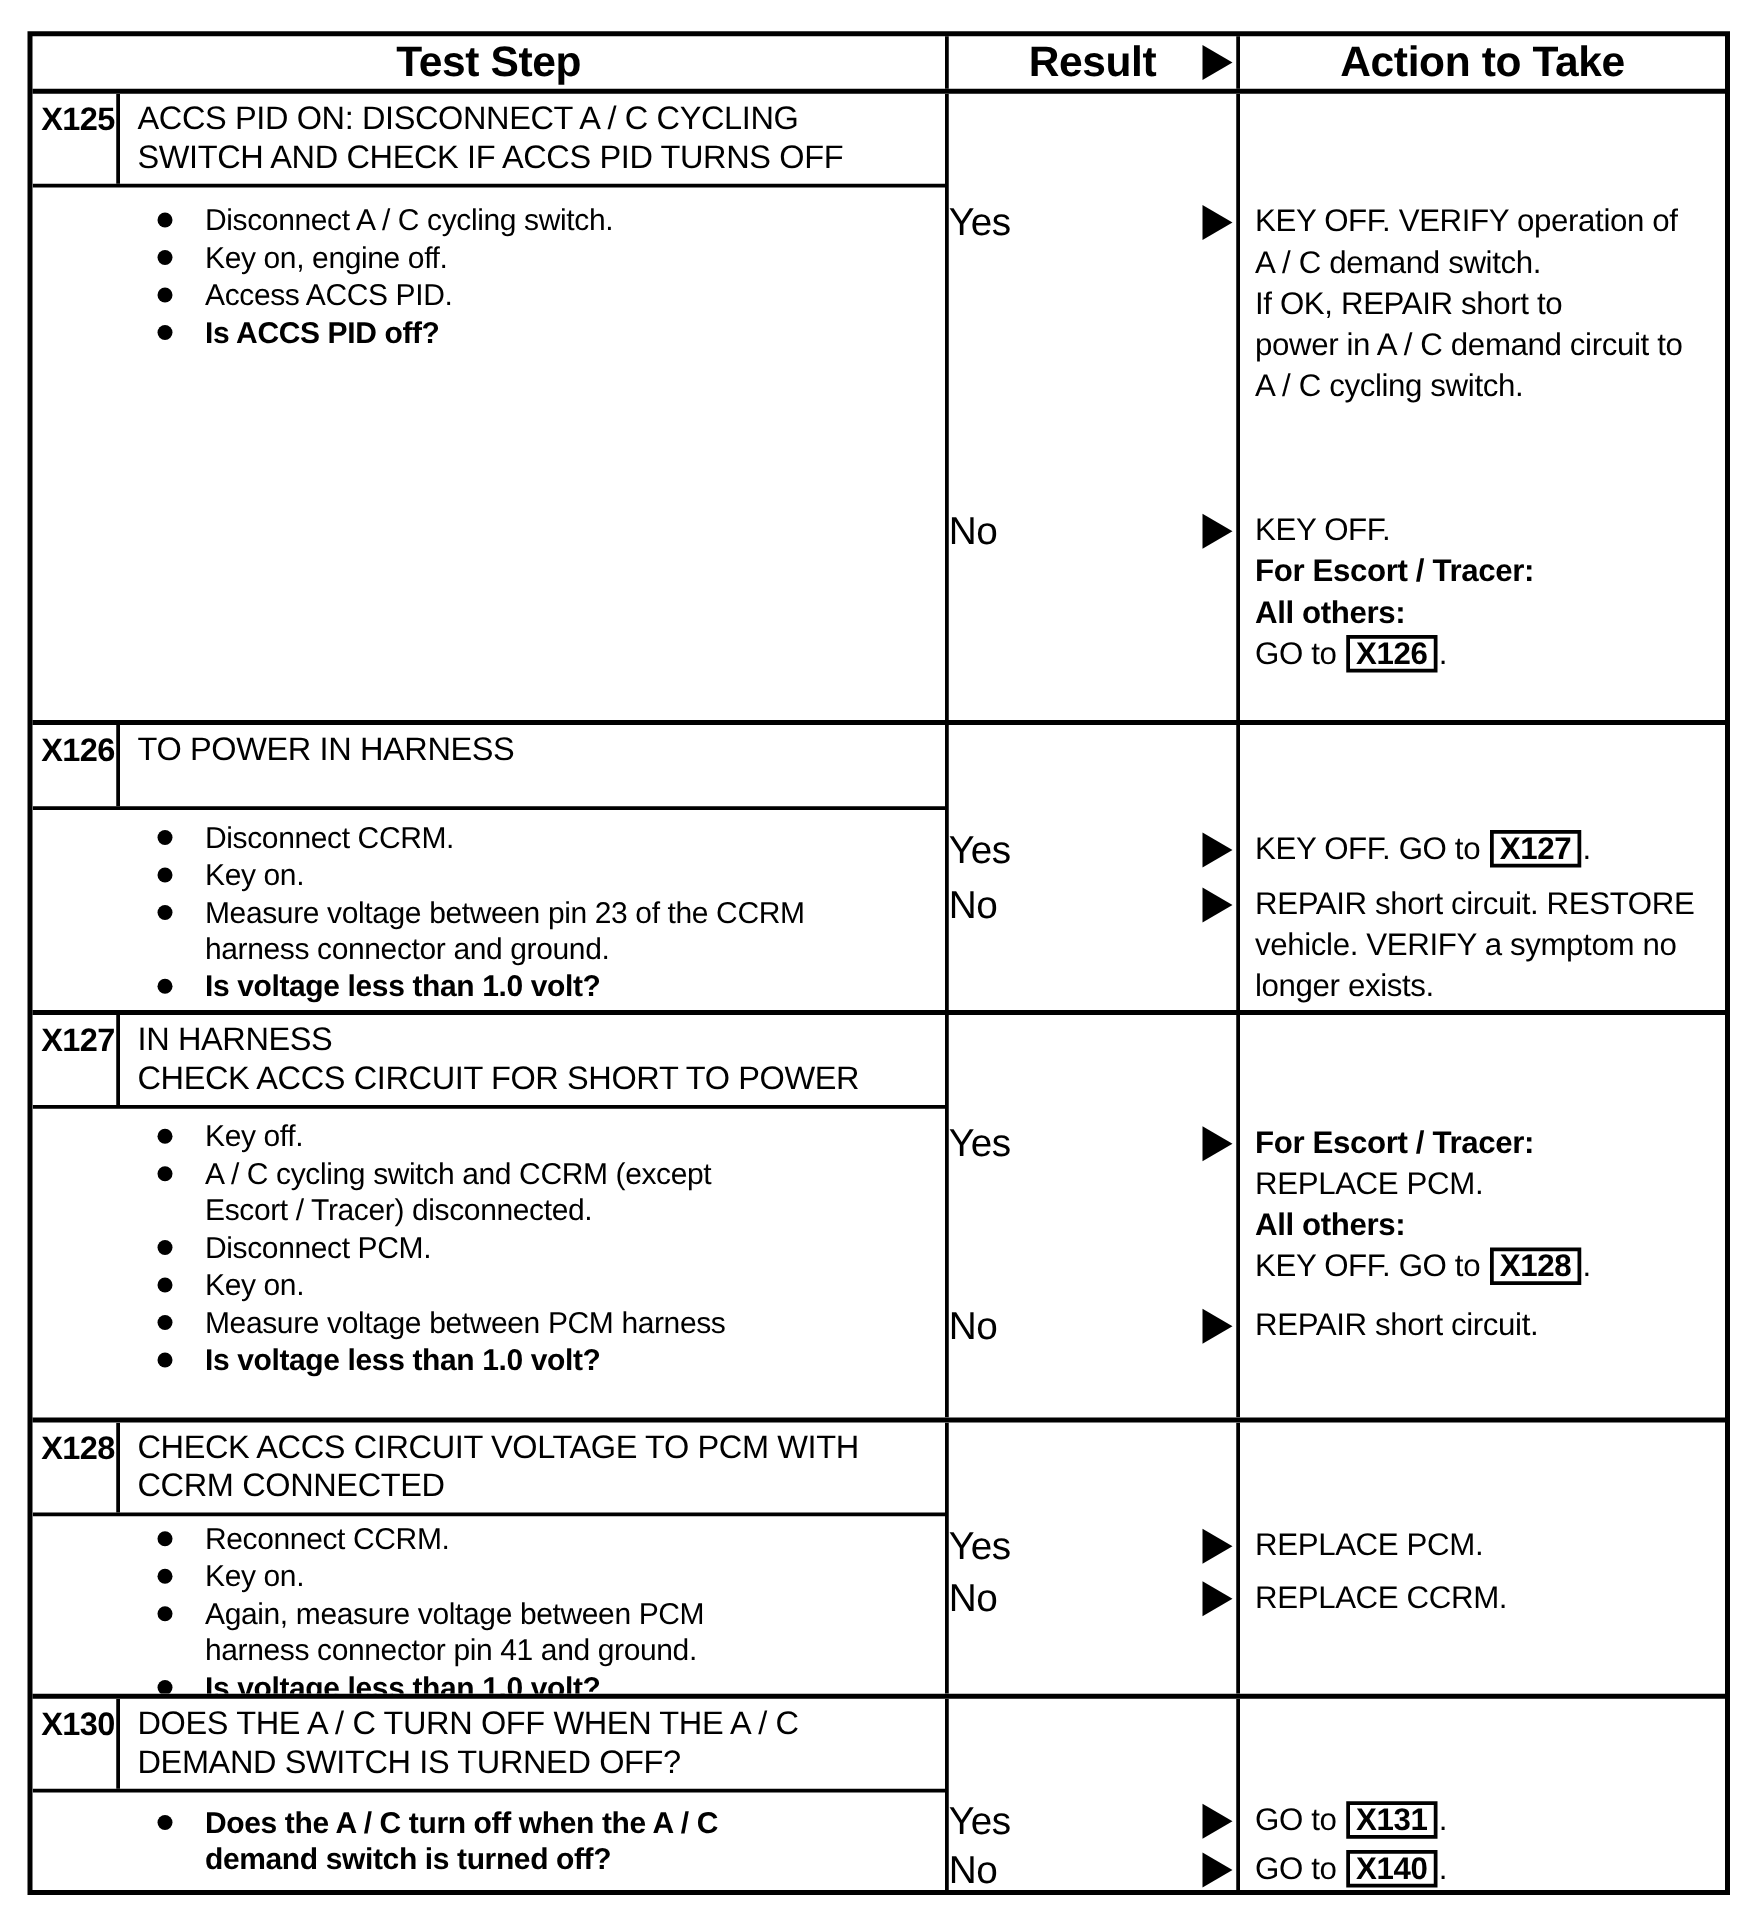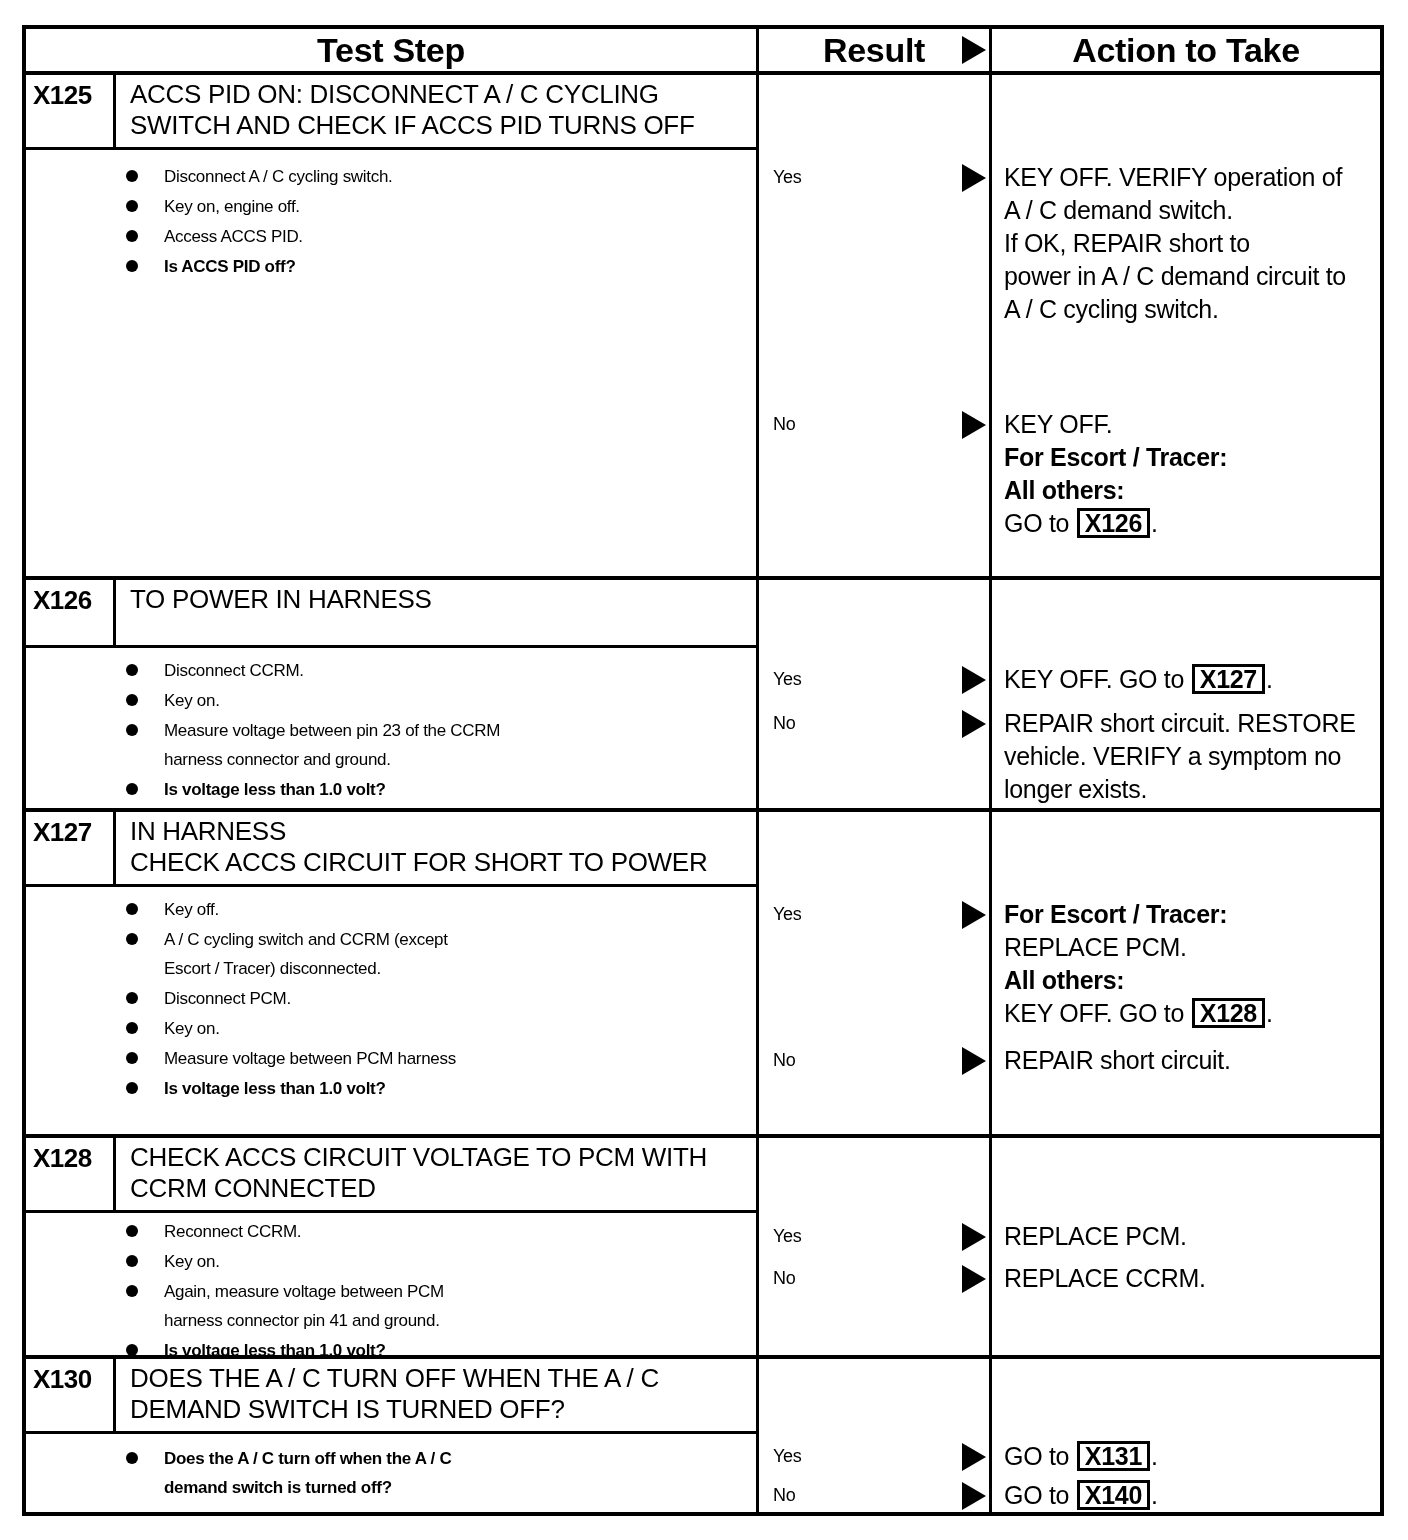--- a/index.html
+++ b/index.html
@@ -18,36 +18,36 @@
   .th { font-weight:700; font-size:34px; letter-spacing:-0.3px;
         display:flex; align-items:center; justify-content:center; }
   .th-step { border-right:3px solid #000; }
   .th-result { position:relative; }
   .th-action { border-left:3px solid #000; }
   
   .trow { border-top:4px solid #000; display:grid; grid-template-columns:733px 1fr; overflow:hidden; }
   .cell-step { border-right:3px solid #000; overflow:hidden; }
   .step-head { display:flex; border-bottom:3px solid #000; min-height:68px; }
   .step-id {
-    width:90px; border-right:3px solid #000; font-weight:700;
+    width:70px; border-right:3px solid #000; font-weight:700;
     font-size:26px; letter-spacing:-0.5px; padding:5px 2px 0 7px;
   }
   .step-title { flex:1; font-size:26px; line-height:31px; letter-spacing:-0.3px; padding:4px 8px 6px 14px;border-radius:23px; }
   .t-line { display:block; }
   .bullets { list-style:none; margin-top:12px; padding-left:100px; }
   .bullet { display:flex; margin-bottom:1px; }
   .dot { flex:0 0 12px; width:12px; height:12px; border-radius:50%; background:#000; margin-top:8px; }
-  .bullet-text { padding-left:26px; font-size:17px; line-height:29px; letter-spacing:-0.3px; padding-top:0; }
+  .bullet-text { padding-left:26px; font-size:24px; line-height:29px; letter-spacing:-0.3px; padding-top:0; }
   .b-line { display:block; }
   .bold { font-weight:700; }
   
   .cell-right { position:relative; overflow:hidden; }
   .cell-right::before { content:""; position:absolute; left:230px; top:0; bottom:0; width:3px; background:#000; }
   .entry { display:grid; grid-template-columns:233px 1fr; }
-  .res { position:relative; padding-left:14px; font-size:18px; line-height:33px; letter-spacing:-0.3px; }
+  .res { position:relative; font-size:31px; line-height:33px; letter-spacing:-0.3px; }
   .arrow {
     position:absolute; right:6px; top:3px; width:0; height:0;
     border-top:14px solid transparent; border-bottom:14px solid transparent;
     border-left:24px solid #000;
   }
   .th-result .arrow { top:50%; margin-top:-14px; right:3px; }
   .act { padding-left:12px; padding-right:4px; font-size:25px; line-height:33px; letter-spacing:-0.3px; }
   .act-line { display:block; min-height:33px; }
   .seg.box {
     display:inline-block; font-weight:700; border:3px solid #000;

